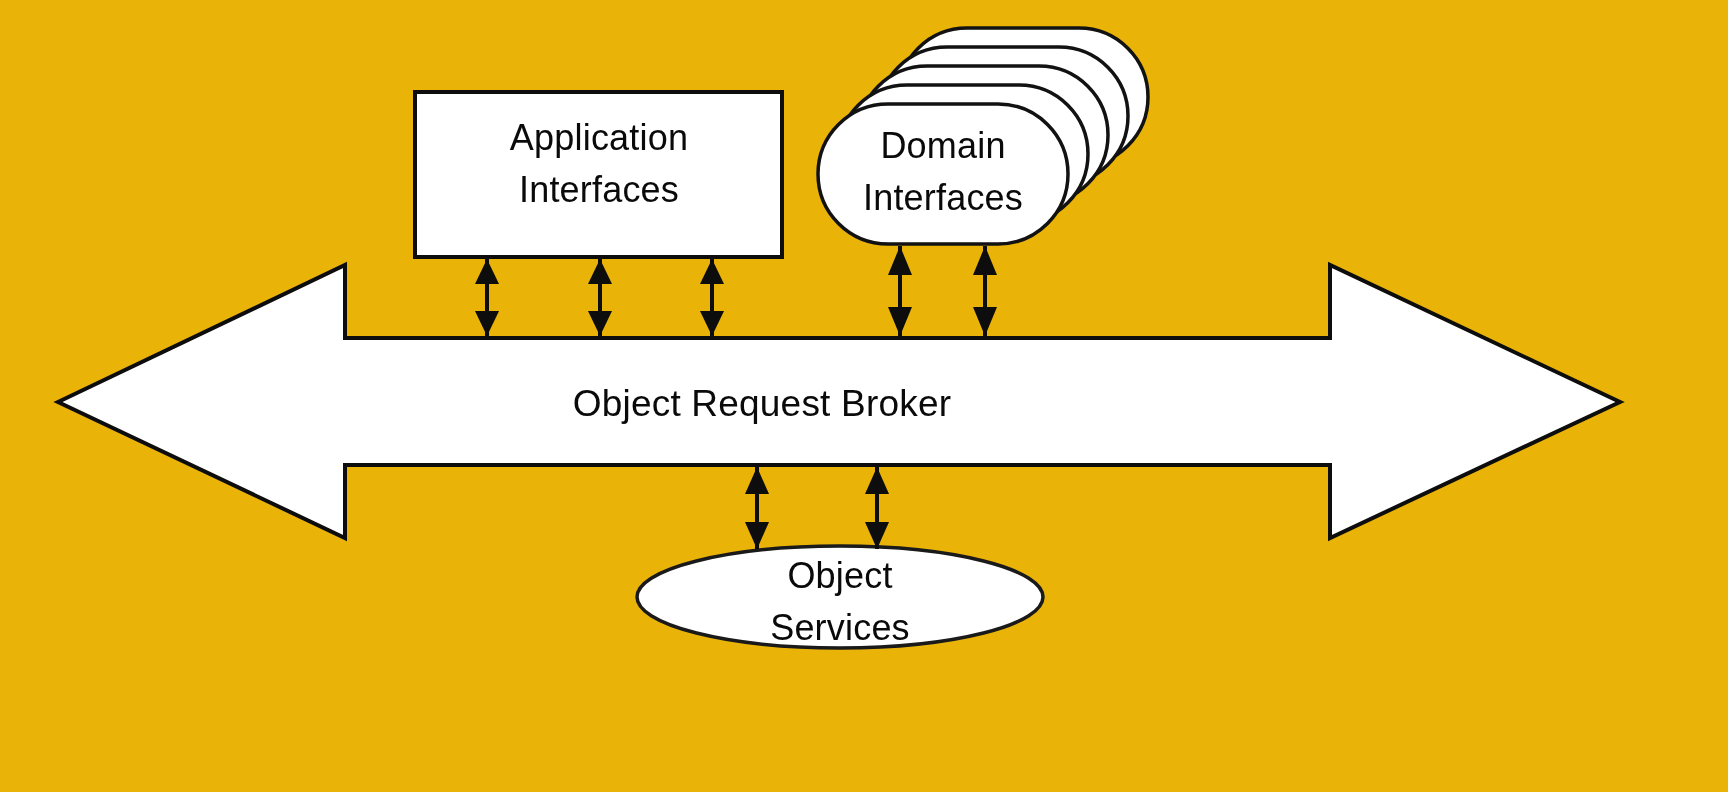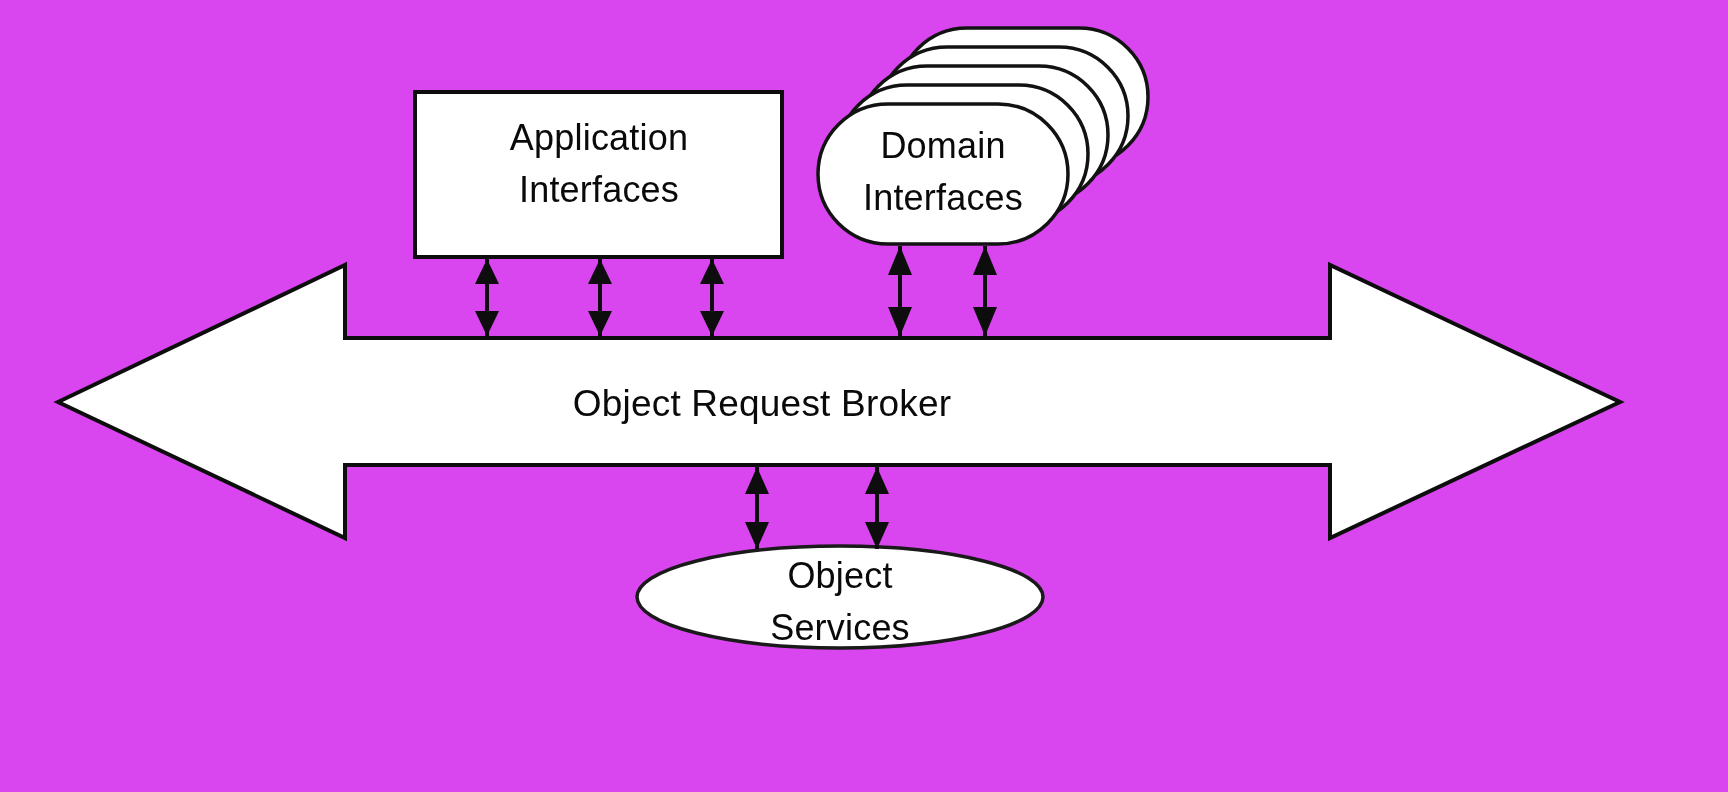--- a/index.html
+++ b/index.html
@@ -7,21 +7,21 @@
     padding: 0;
     background: #ffffff;
   }
   body {
     font-family: "Liberation Sans", sans-serif;
   }
   #canvas {
     position: relative;
     width: 1728px;
     height: 792px;
-    background: #d946ef;
+    background: #eab308;
     overflow: hidden;
     text-align: center;
   }
   #diagram-svg {
     position: absolute;
     left: 0;
     top: 0;
     width: 1728px;
     height: 792px;
   }

